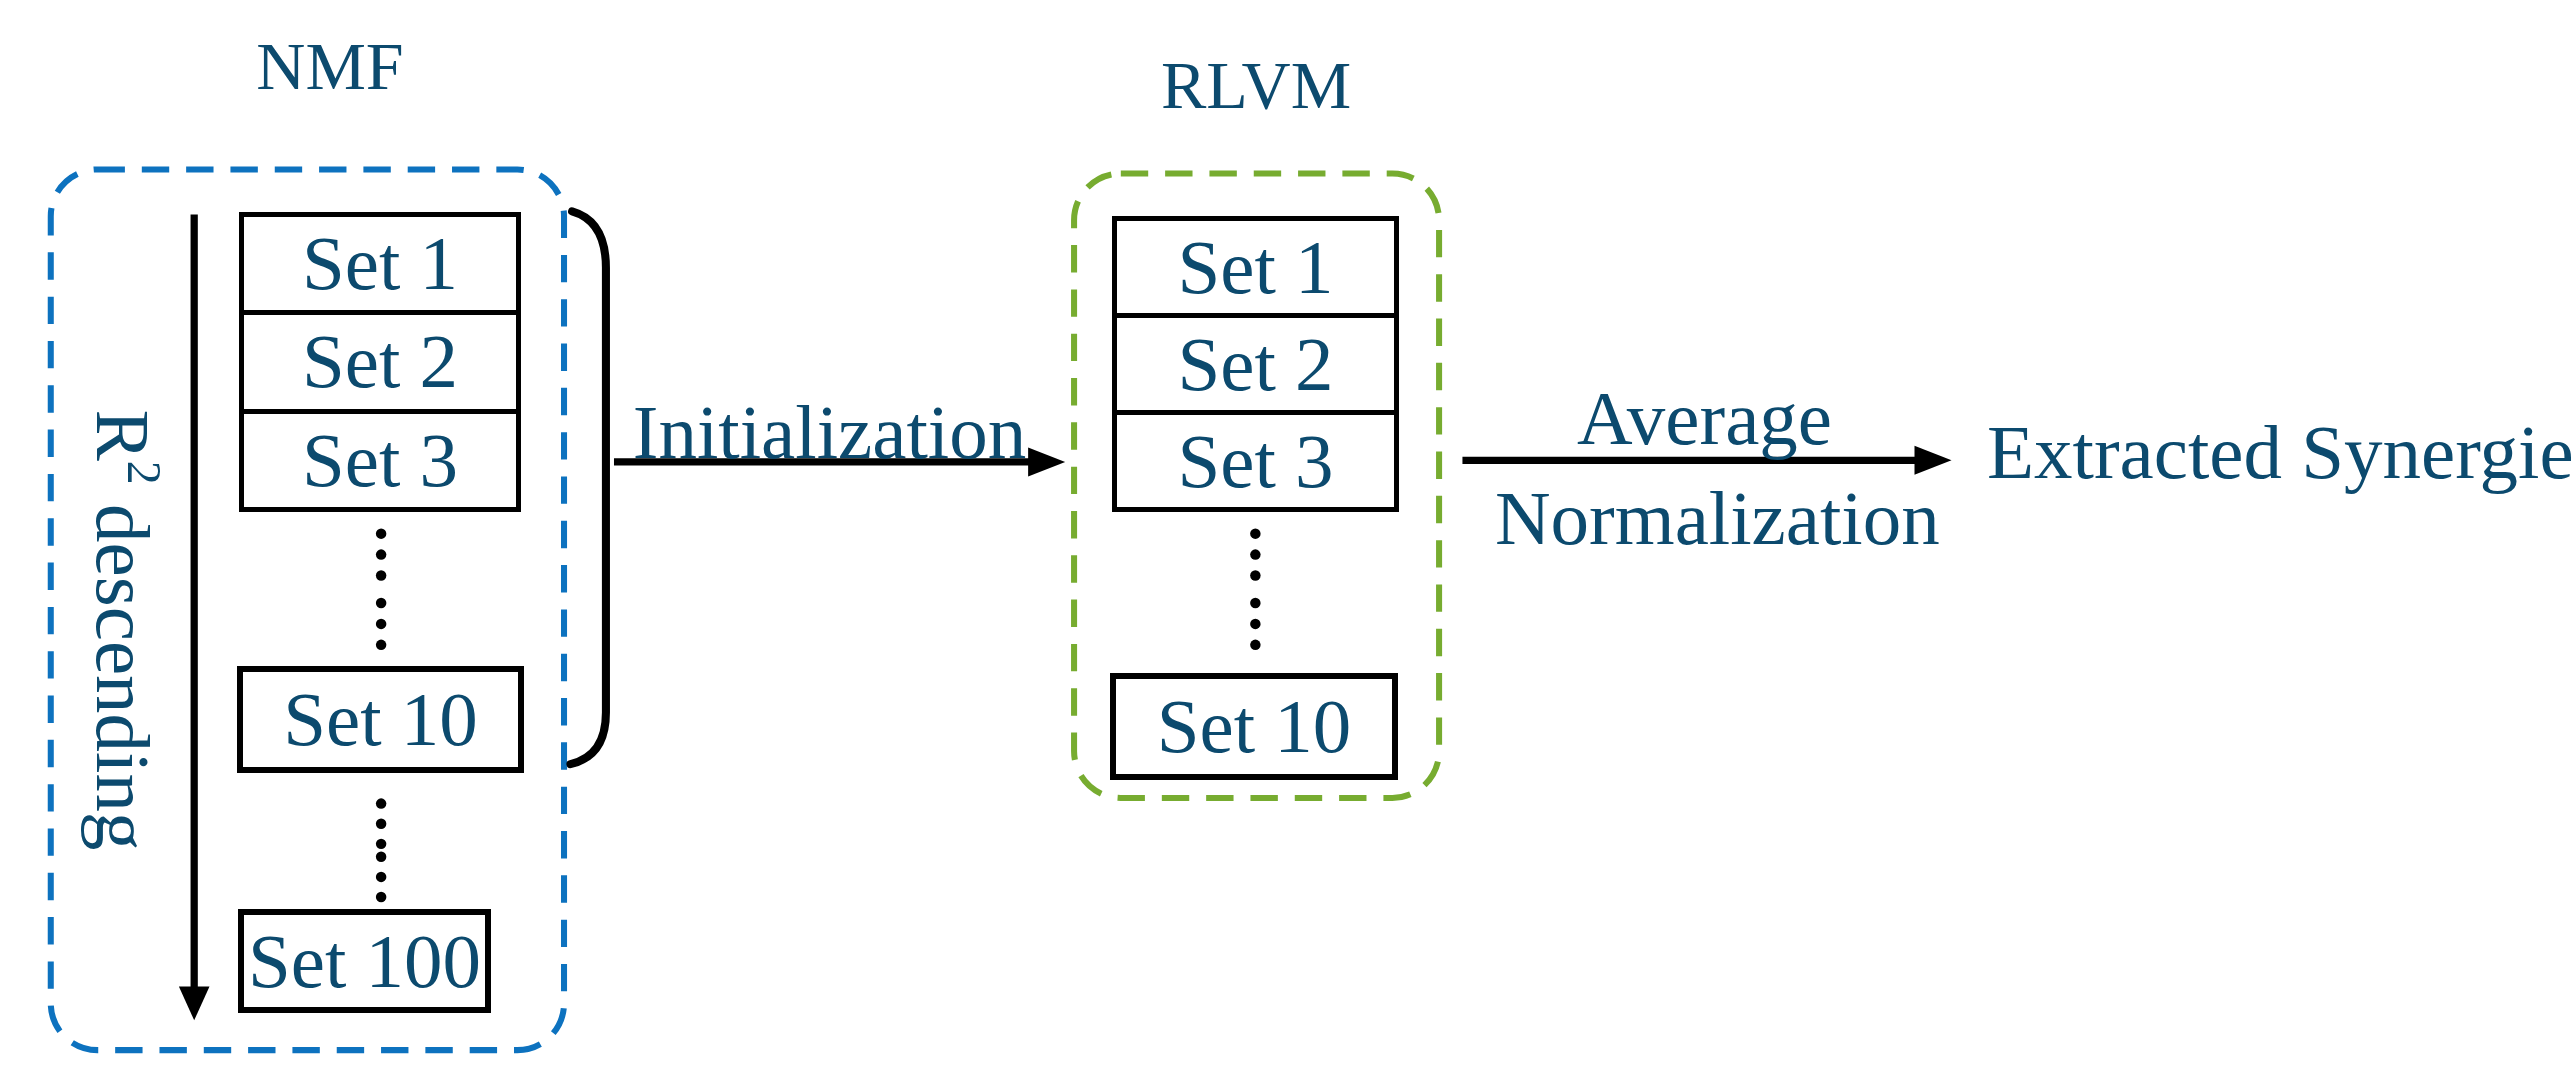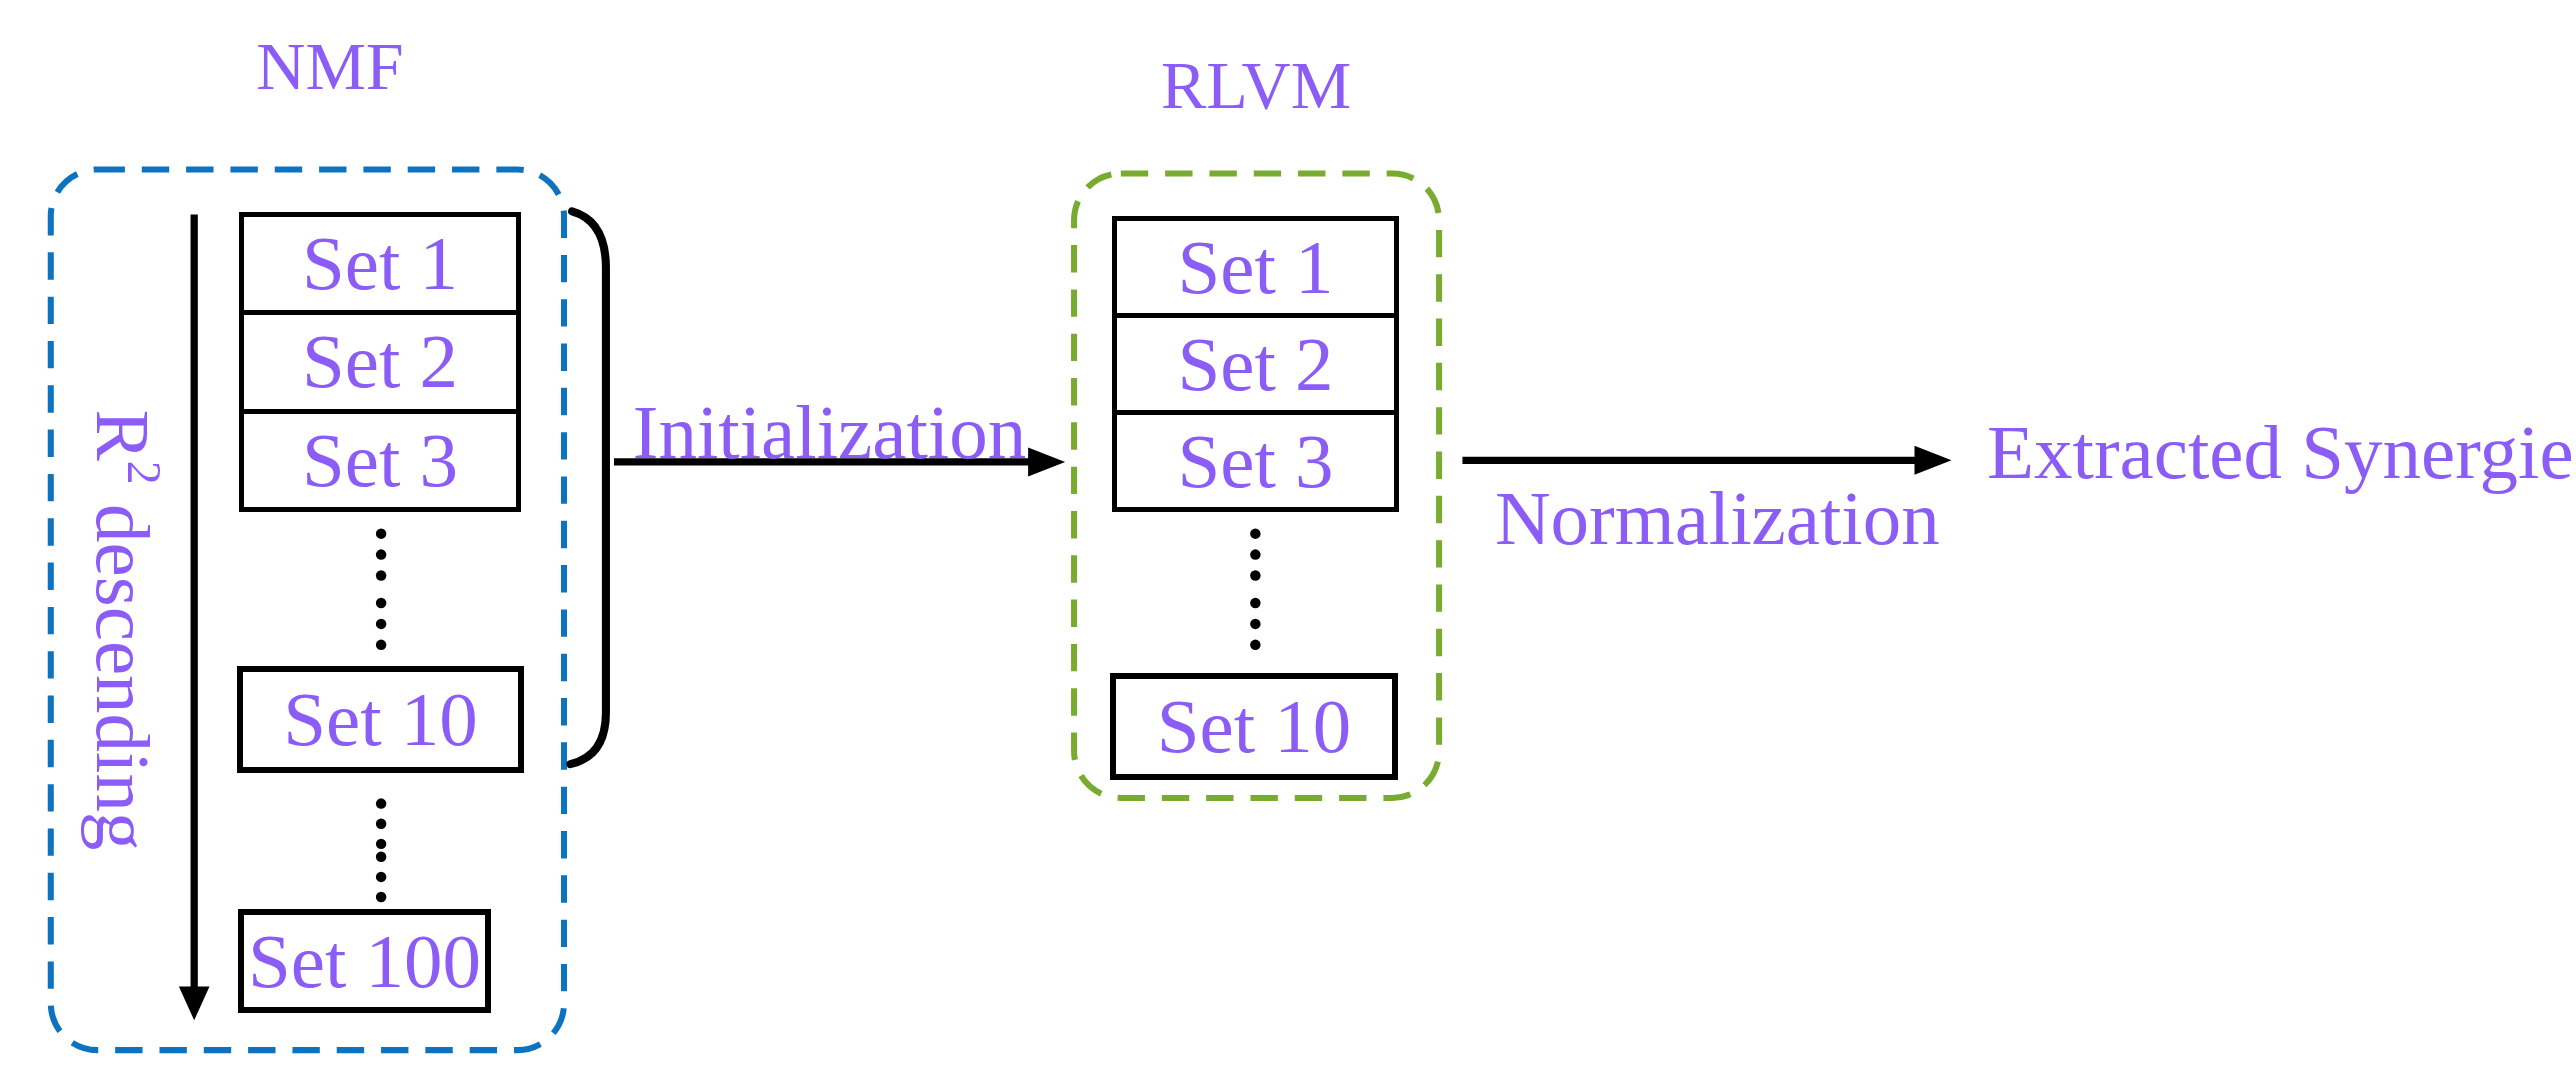--- a/index.html
+++ b/index.html
@@ -3,21 +3,21 @@
 <meta charset="utf-8">
 <style>
   html, body { margin: 0; padding: 0; background: #ffffff; }
   .canvas {
     position: relative;
     width: 2576px;
     height: 1081px;
     background: #ffffff;
     overflow: hidden;
     font-family: "Liberation Serif", "DejaVu Serif", serif;
-    color: #8b5cf6;
+    color: #0c4a6e;
   }
   svg.overlay {
     position: absolute;
     left: 0; top: 0;
     width: 2576px; height: 1081px;
   }
   svg .dashed {
     fill: none;
     stroke-width: 7.5;
     stroke-dasharray: 34 21;
@@ -175,17 +175,18 @@
 
   <div class="stack rlvm-stack">
     <div class="row">Set 1</div>
     <div class="row">Set 2</div>
     <div class="row">Set 3</div>
   </div>
 
   <div class="set-box rlvm-set10">Set 10</div>
 
   <div class="label init-label">Initialization</div>
+  <div class="label avg-label">Average</div>
   <div class="label norm-label">Normalization</div>
   <div class="label output-label">Extracted Synergies</div>
 
 </div>
 
 
 </body></html>

